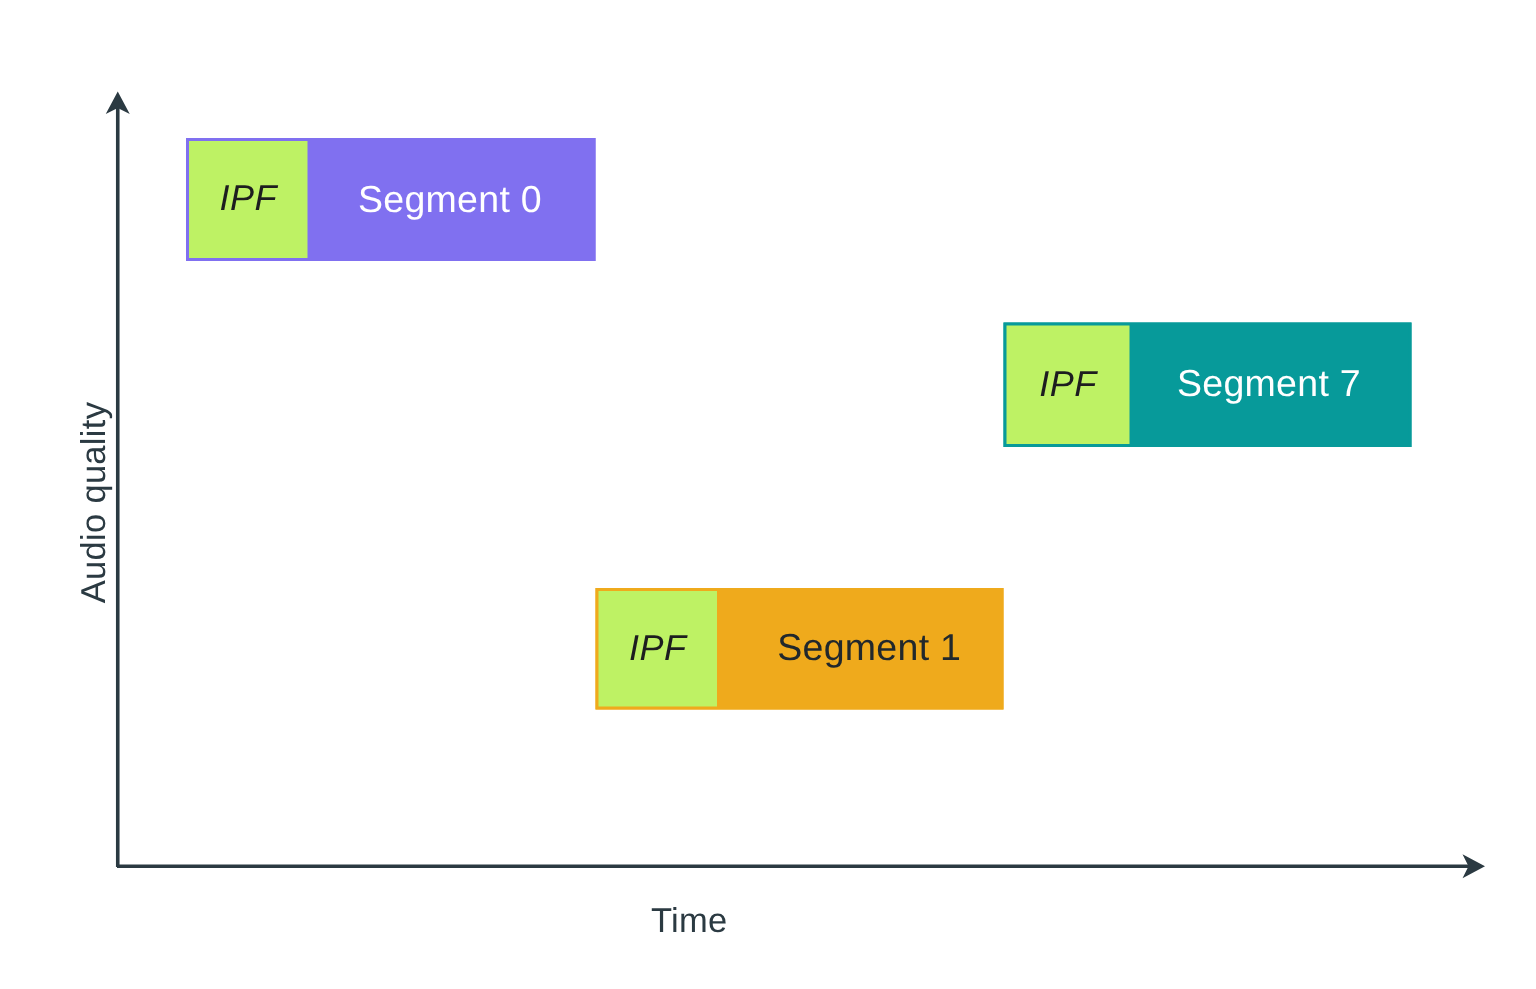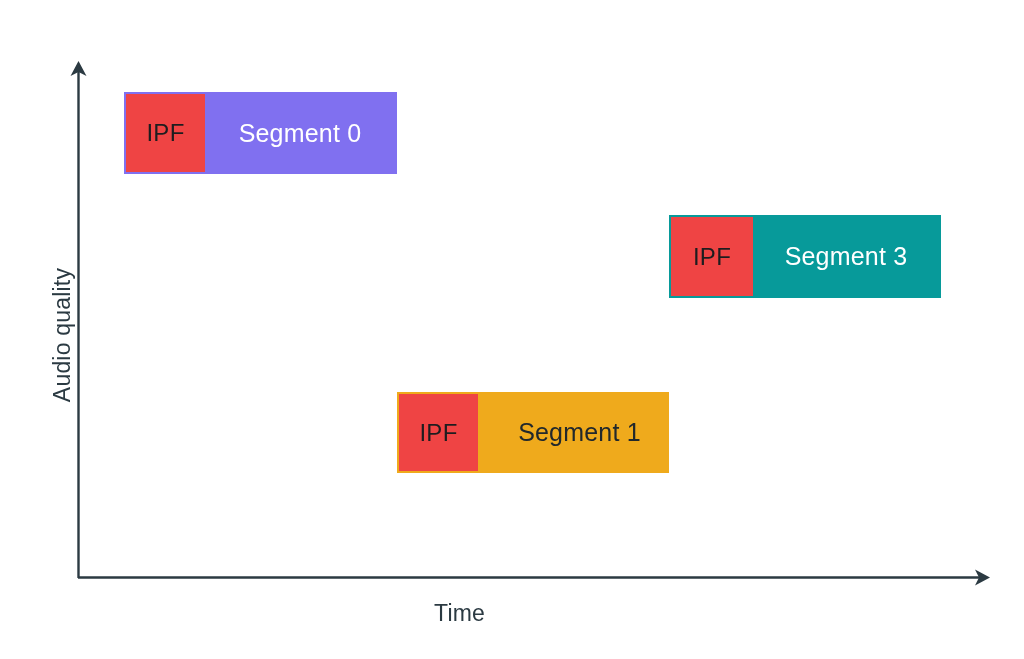--- a/index.html
+++ b/index.html
@@ -52,26 +52,27 @@
   }
 
   
   .segment-bar {
     position: absolute;
     display: flex;
     align-items: stretch;
     box-sizing: border-box;
   }
   .ipf-box {
-    background: #ef4444;
+    background: #bef264;
     box-sizing: border-box;
     display: flex;
     align-items: center;
     justify-content: center;
     flex: 0 0 auto;
+    font-style: italic;
   }
   .ipf-label {
     color: #1d1d1f;
     font-size: 24px;
     font-weight: 400;
     letter-spacing: 0.3px;
   }
   .segment-body {
     flex: 1 1 auto;
     display: flex;
@@ -111,21 +112,21 @@
     <div class="segment-body">
       <span class="segment-label" style="color: rgb(255, 255, 255);">Segment 0</span>
     </div>
   </div>
 
   <div class="segment-bar" style="left: 669px; top: 215px; width: 272px; height: 83px; background: rgb(7, 154, 154); border: 2px solid rgb(7, 154, 154);">
     <div class="ipf-box" style="width: 82px;">
       <span class="ipf-label" style="color: rgb(29, 29, 31);">IPF</span>
     </div>
     <div class="segment-body">
-      <span class="segment-label" style="color: rgb(255, 255, 255);">Segment 3</span>
+      <span class="segment-label" style="color: rgb(255, 255, 255);">Segment 7</span>
     </div>
   </div>
 
   <div class="segment-bar" style="left: 397px; top: 392px; width: 272px; height: 81px; background: rgb(239, 170, 28); border: 2px solid rgb(239, 170, 28);">
     <div class="ipf-box" style="width: 79px;">
       <span class="ipf-label" style="color: rgb(29, 29, 31);">IPF</span>
     </div>
     <div class="segment-body">
       <span class="segment-label" style="color: rgb(33, 40, 44); margin-left: 14px;">Segment 1</span>
     </div>

